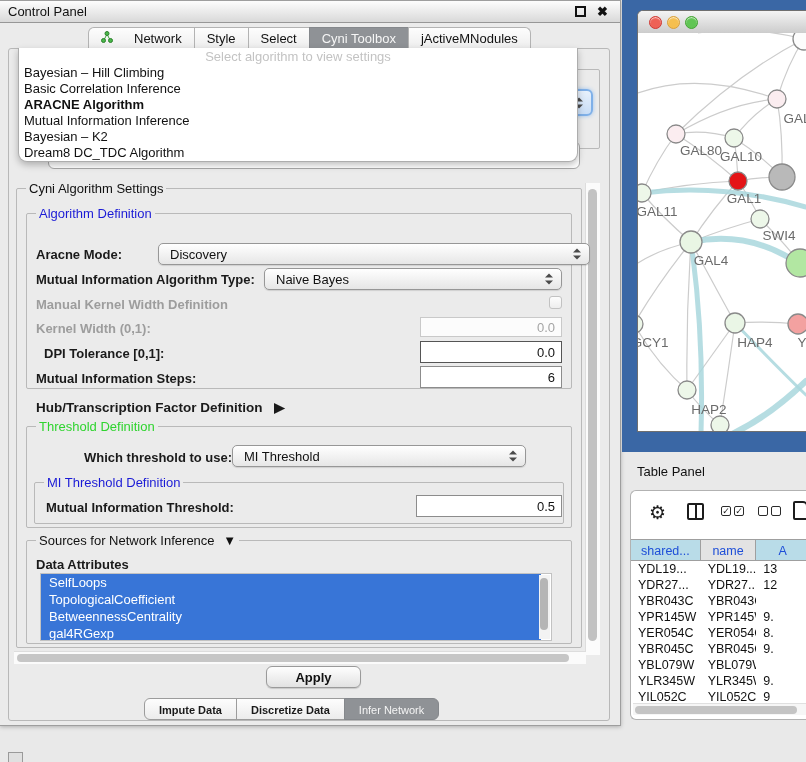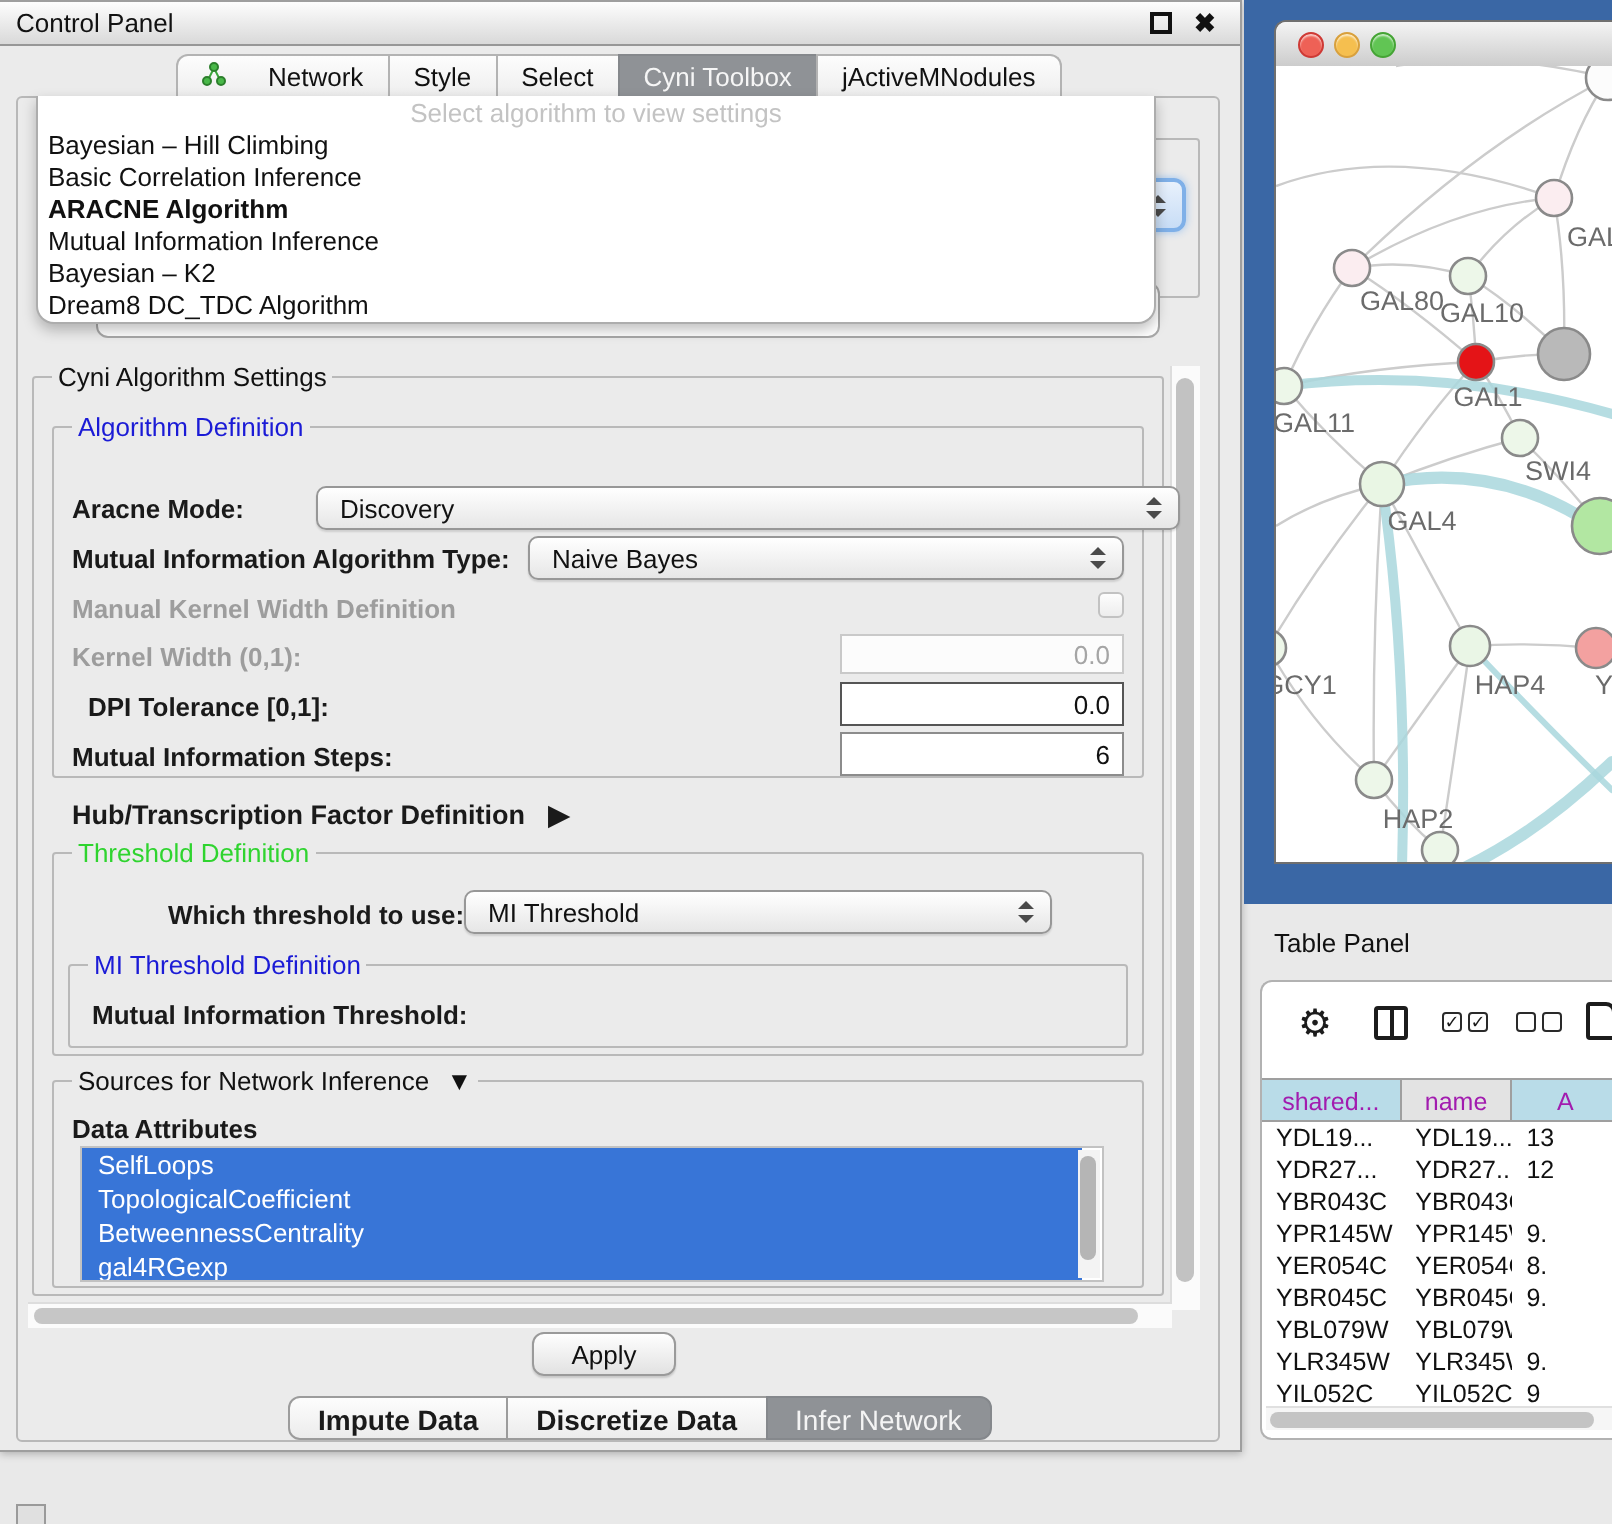--- a/index.html
+++ b/index.html
@@ -78,26 +78,26 @@
     border-radius:3px;background:linear-gradient(#fdfdfd,#ededed);box-sizing:border-box;}
   
   #attr-list{left:40px;top:572px;width:512px;height:68px;background:#fff;
     border:1px solid #c2c2c2;box-sizing:border-box;overflow:hidden;}
   .attr-item{height:17px;line-height:17px;font-size:13px;padding-left:8px;
     background:#3875d7;color:#fff;width:492px;}
   #attr-vscroll{position:absolute;right:1px;top:1px;width:11px;height:64px;background:#f3f3f3;}
   #attr-vscroll .thumb{position:absolute;left:1px;top:3px;width:8px;height:52px;
     border-radius:4px;background:#b5b5b5;}
   
-  #apply-btn{left:266px;top:665px;width:72px;height:22px;border:1px solid #9a9a9a;
+  #apply-btn{left:266px;top:665px;width:95px;height:22px;border:1px solid #9a9a9a;
     border-radius:6px;background:linear-gradient(#fefefe,#e2e2e2);font-size:13px;
     color:#111;display:flex;align-items:center;justify-content:center;
-    box-shadow:0 1px 1px rgba(0,0,0,.15);box-sizing:border-box;}
+    box-shadow:0 1px 1px rgba(0,0,0,.15);box-sizing:border-box;font-weight:bold;}
   #bottom-tabs{left:144px;top:697px;height:22px;display:flex;}
-  .btab{height:22px;line-height:22px;padding:0 14px;font-size:14px;font-weight:bold;
+  .btab{height:22px;line-height:22px;padding:0 14px;font-size:11px;font-weight:bold;
     color:#1a1a1a;background:linear-gradient(#fdfdfd,#ececec);border:1px solid #9c9c9c;
     margin-right:-1px;box-sizing:border-box;}
   .btab.first{border-radius:6px 0 0 6px;}
   .btab.last{border-radius:0 6px 6px 0;}
   .btab.active{background:#8f9296;color:#f4f4f4;border-color:#85888c;font-weight:normal;}
   
   #net-bg{left:622px;top:0;width:184px;height:452px;background:#3a67a5;}
   #mac-window{left:637px;top:10px;width:169px;height:422px;background:#fff;
     border:1px solid #6f6f6f;border-right:none;border-radius:6px 0 0 0;
     box-sizing:border-box;overflow:hidden;}
@@ -121,21 +121,21 @@
     box-sizing:border-box;}
   #icon-cols:before{content:"";position:absolute;left:5.5px;top:0;width:2px;height:13px;background:#1c1c1c;}
   .cb-pair{display:flex;gap:3px;top:15px;}
   #icon-cb-checked{left:90px;}
   #icon-cb-unchecked{left:127px;}
   .cb{width:10px;height:10px;border:1.5px solid #2a2a2a;border-radius:2px;font-size:9px;
     line-height:9px;text-align:center;color:#1a1a1a;box-sizing:border-box;}
   #icon-doc{left:162px;width:15px;height:19px;border:2px solid #1c1c1c;border-radius:2px 5px 2px 2px;
     box-sizing:border-box;top:10px;}
   #tb-header{position:absolute;left:0;top:48px;width:100%;height:22px;display:flex;}
-  .hcell{height:22px;line-height:22px;font-size:12.5px;color:#a21caf;text-align:center;
+  .hcell{height:22px;line-height:22px;font-size:12.5px;color:#1d4ed8;text-align:center;
     border:1px solid #9f9f9f;border-left:none;background:#e3e3e3;box-sizing:border-box;}
   .hcell.sel{background:#b9dce8;}
   #tb-rows{position:absolute;left:0;top:70px;width:100%;}
   .trow{display:flex;height:16px;}
   .tcell{font-size:12.5px;color:#111;line-height:16px;padding-left:7px;
     white-space:nowrap;overflow:hidden;box-sizing:border-box;}
   #tb-hscroll{position:absolute;left:2px;top:212px;width:174px;height:11px;
     background:#f6f6f6;border-top:1px solid #e0e0e0;}
   #tb-hscroll .thumb{position:absolute;left:2px;top:1.5px;width:162px;height:8px;
     border-radius:4px;background:#c4c4c4;}
@@ -243,20 +243,21 @@
   </div>
   <div class="flabel" style="left:84px;top:449px;">Which threshold to use:</div>
   <div class="combo" style="left:232px;top:444px;width:294px;height:22px;">
     <span>MI Threshold</span>
     <span class="spin"></span>
   </div>
   <div class="abs groupbox" style="left:34px;top:481px;width:530px;height:42px;">
     <div class="group-title t-blue">MI Threshold Definition</div>
   </div>
   <div class="flabel" style="left:46px;top:499px;">Mutual Information Threshold:</div>
+  <div class="tfield" style="left:416px;top:494px;width:146px;height:22px;">0.5</div>
 
   <div class="abs groupbox" style="left:26px;top:539px;width:546px;height:104px;">
     <div class="group-title">
       <span>Sources for Network Inference</span>
       <span style="margin-left:5px;">▼</span>
     </div>
   </div>
   <div class="flabel" style="left:36px;top:556px;">Data Attributes</div>
   <div class="abs" id="attr-list">
     <div id="attr-items">

